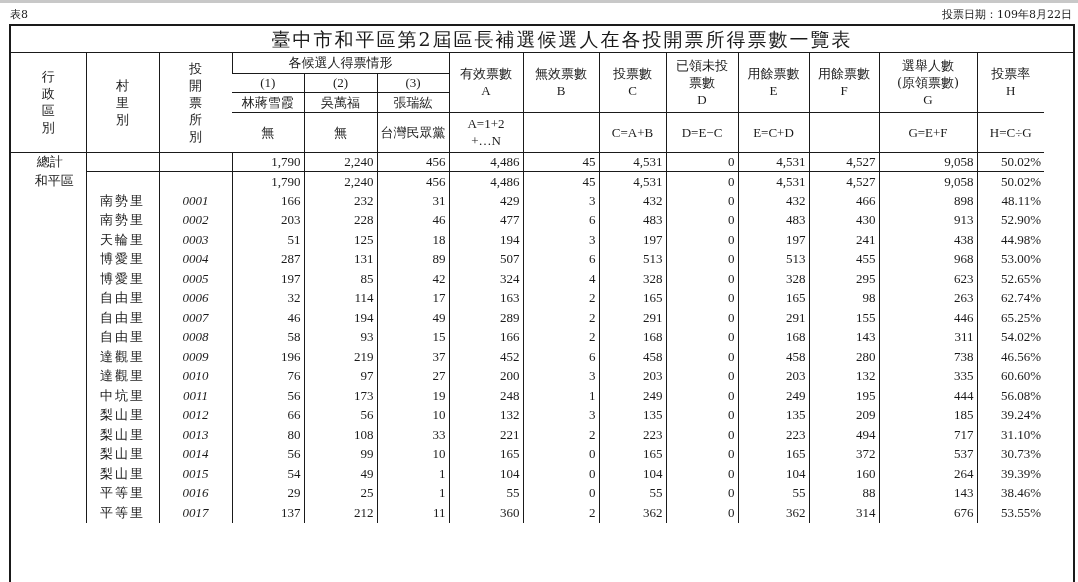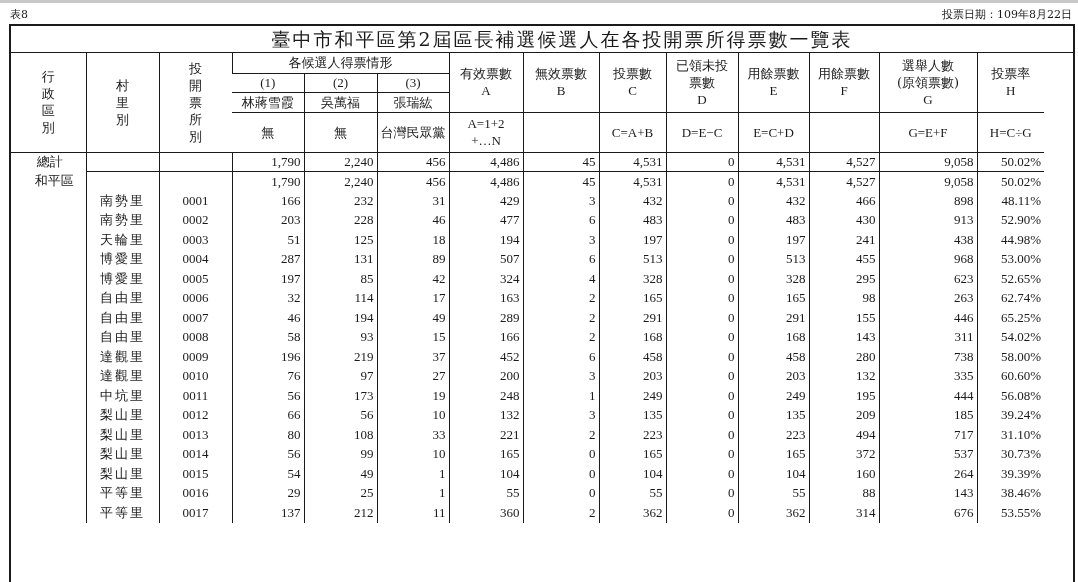--- a/index.html
+++ b/index.html
@@ -10,21 +10,21 @@
   .vote-date { position:absolute; right:6px; top:7px; font-size:11px; }
   .sheet { position:absolute; left:9px; top:24px; width:1066px; height:561px;
            border:2px solid #1a1a1a; box-sizing:border-box; }
   .title { position:absolute; left:0; top:0; width:100%; height:27px; border-bottom:1.5px solid #1a1a1a;
            box-sizing:border-box; font-size:19px; text-align:center; line-height:27px; letter-spacing:2px; padding-left:40px; }
   table.grid { position:absolute; left:0; top:27px; border-collapse:collapse; table-layout:fixed; }
   table.grid td { border-left:1.5px solid #1a1a1a; padding:0; font-size:13px; box-sizing:border-box; }
   table.grid td:first-child { border-left:none; }
   .hdr td { border-bottom:1.5px solid #1a1a1a; text-align:center; vertical-align:middle; line-height:17px; }
   .num { text-align:right; padding-right:3px !important; font-family:"Liberation Serif", serif; font-size:14px; }
-  .code { text-align:center; font-family:"Liberation Serif", serif; font-size:14px; }
+  .code { text-align:center; font-family:"Liberation Serif", serif; font-size:14px;font-style:italic; }
   .village { text-align:center; letter-spacing:2px;font-family:Liberation Mono, monospace; }
   .dist { text-align:center; padding-left:3px !important; }
   tr.total td { border-bottom:1.5px solid #1a1a1a; }
   tr.total td.dist { border-bottom:none; }
   .body-row td { height:19.5px; }
   .hw { font-family:"Liberation Serif", serif; }
 </style>
 </head>
 <body>
 
@@ -295,21 +295,21 @@
           <td class="num">196</td>
           <td class="num">219</td>
           <td class="num">37</td>
           <td class="num">452</td>
           <td class="num">6</td>
           <td class="num">458</td>
           <td class="num">0</td>
           <td class="num">458</td>
           <td class="num">280</td>
           <td class="num">738</td>
-          <td class="num">58.00%</td>
+          <td class="num">46.56%</td>
         </tr>
         <tr class="body-row">
           <td></td>
           <td class="village">達觀里</td>
           <td class="code">0010</td>
           <td class="num">76</td>
           <td class="num">97</td>
           <td class="num">27</td>
           <td class="num">200</td>
           <td class="num">3</td>

